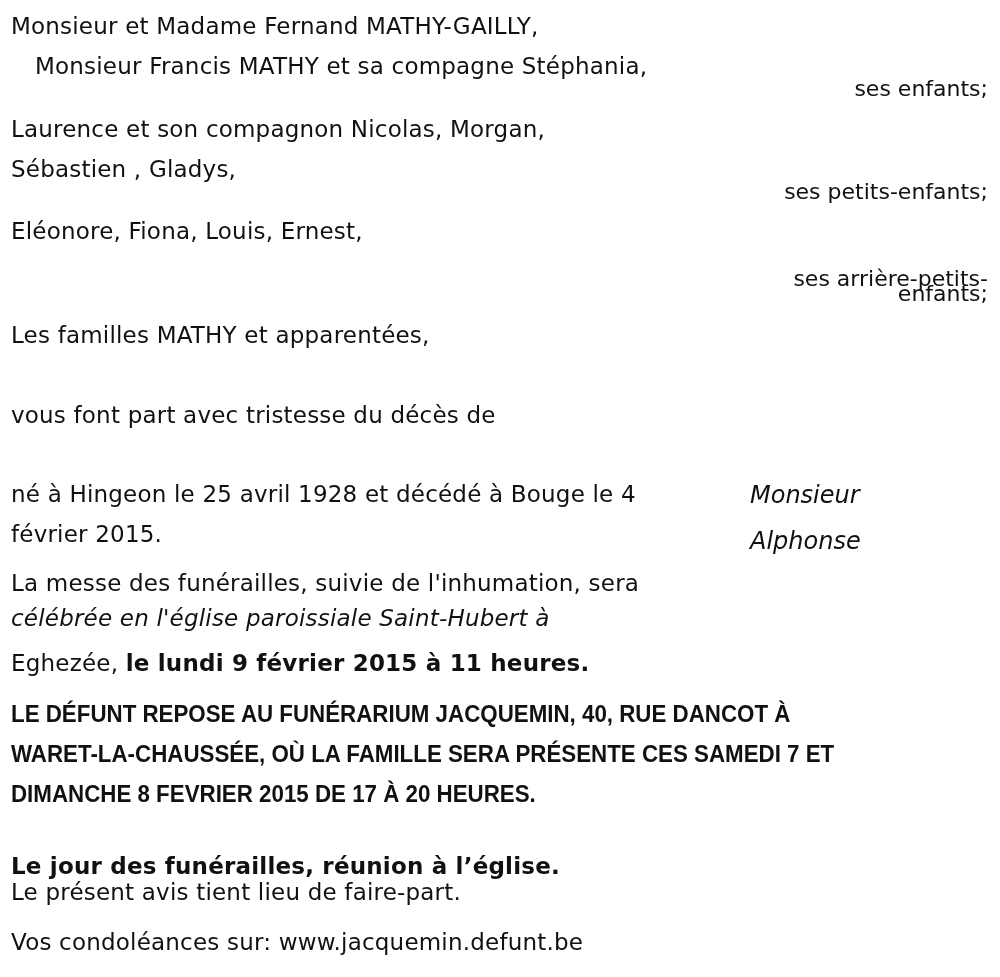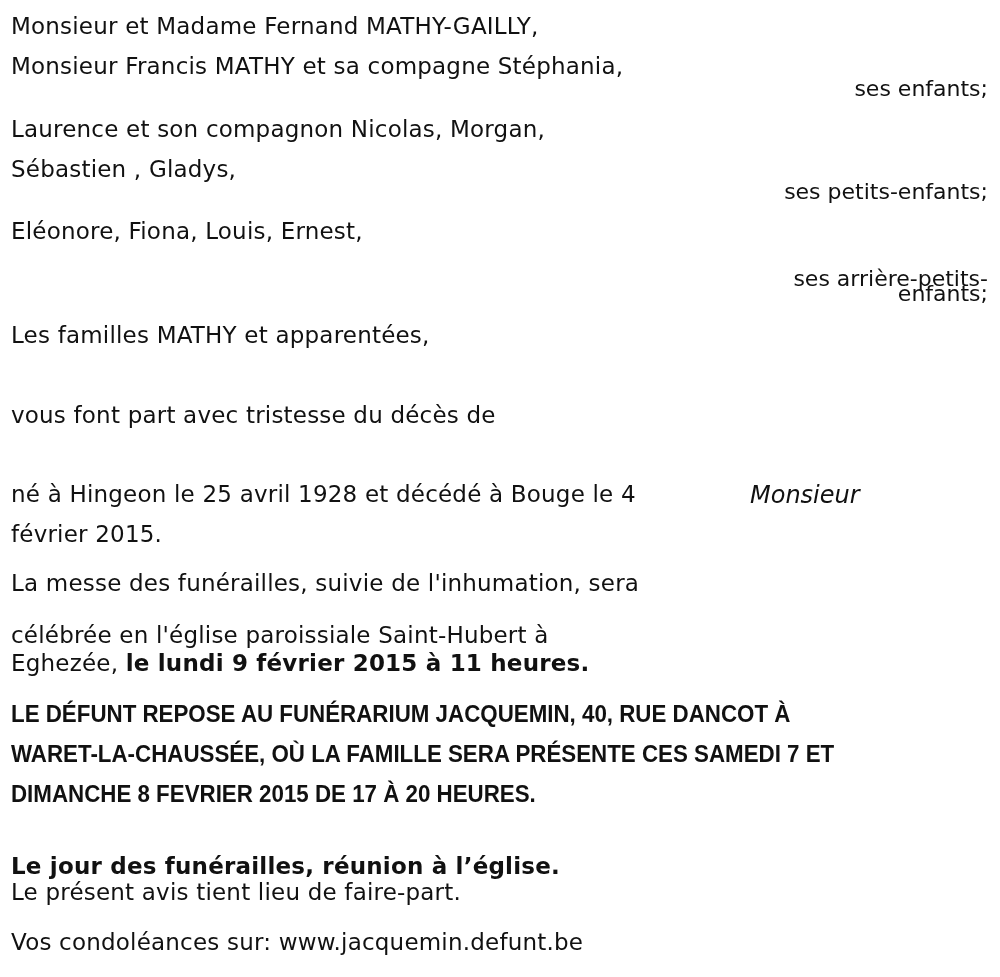--- a/index.html
+++ b/index.html
@@ -32,44 +32,45 @@
     font-size: 23.5px; font-weight: bold; line-height: 40px;
     white-space: nowrap; transform-origin: left top;
   }
 </style>
 </head>
 <body>
 
 <div>
 
   <div class="line" style="top:6px;">Monsieur et Madame Fernand MATHY-GAILLY,</div>
-  <div class="line" style="top:46px;">Monsieur Francis MATHY et sa compagne Stéphania,</div>
+  <div class="line" style="top:46px;margin-left:24px;">Monsieur Francis MATHY et sa compagne Stéphania,</div>
   <div class="role" style="top:70px;">ses enfants;</div>
 
   <div class="line" style="top:109px;">Laurence et son compagnon Nicolas, Morgan,</div>
   <div class="line" style="top:149px;">Sébastien , Gladys,</div>
   <div class="role" style="top:173px;">ses petits-enfants;</div>
 
   <div class="line" style="top:211px;">Eléonore, Fiona, Louis, Ernest,</div>
   <div class="role" style="top:236px;margin-top:24px;">ses arrière-petits-</div>
   <div class="role" style="top:275px;">enfants;</div>
 
   <div class="line" style="top:315px;">Les familles MATHY et apparentées,</div>
 
   <div class="line" style="top:395px;">vous font part avec tristesse du décès de</div>
 
   <div class="name-block">
     <div>Monsieur</div>
+    <div>Alphonse</div>
   </div>
 
   <div class="line" style="top:474px;">né à Hingeon le 25 avril 1928 et décédé à Bouge le 4</div>
   <div class="line" style="top:514px;">février 2015.</div>
 
   <div class="line" style="top:563px;">La messe des funérailles, suivie de l'inhumation, sera</div>
-  <div class="line" style="top:615px;">célébrée en l'église paroissiale Saint-Hubert à</div>
+  <div class="line" style="top:598px;font-style:italic;">célébrée en l'église paroissiale Saint-Hubert à</div>
   <div class="line" style="top:643px;">
     <span>Eghezée, </span><span class="bold">le lundi 9 février 2015 à 11 heures.</span>
   </div>
 
   <div class="caps" style="top:694px; transform:scaleX(0.95);">LE DÉFUNT REPOSE AU FUNÉRARIUM JACQUEMIN, 40, RUE DANCOT À</div>
   <div class="caps" style="top:734px; transform:scaleX(0.95);">WARET-LA-CHAUSSÉE, OÙ LA FAMILLE SERA PRÉSENTE CES SAMEDI 7 ET</div>
   <div class="caps" style="top:774px; transform:scaleX(0.95);">DIMANCHE 8 FEVRIER 2015 DE 17 À 20 HEURES.</div>
 
   <div class="line bold" style="top:822px;">Le jour des funérailles, réunion à l’église.</div>
 

